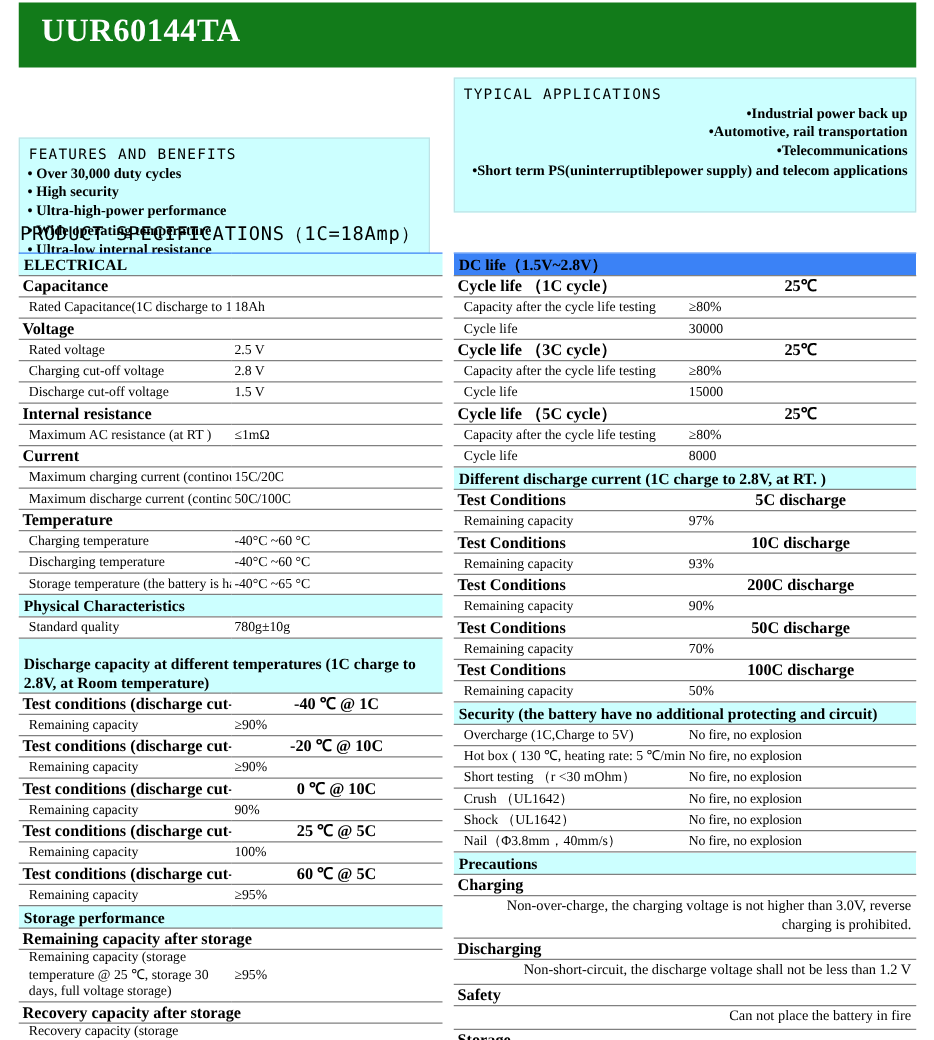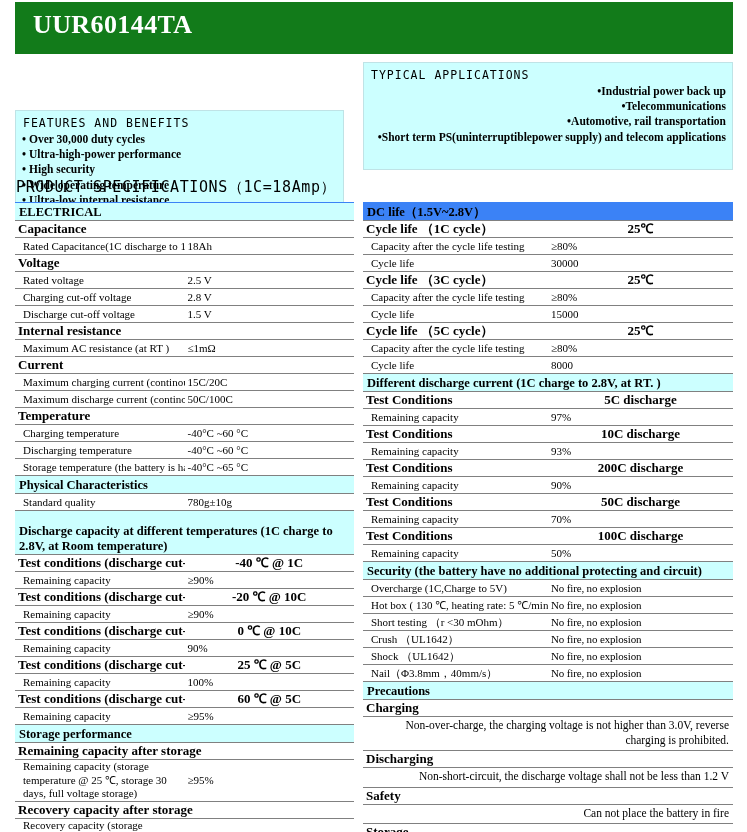--- a/index.html
+++ b/index.html
@@ -132,33 +132,33 @@
 <div class="page">
 
   <div class="banner" style="background: rgb(18, 123, 26);">
     <div class="banner-title" style="color: rgb(255, 255, 255);">UUR60144TA</div>
   </div>
 
   <div class="infobox" id="features-box">
     <div class="box-title">FEATURES  AND  BENEFITS</div>
     <ul class="box-list">
       <li><span class="bullet">•</span><span>Over 30,000 duty cycles</span></li>
+      <li><span class="bullet">•</span><span>High security</span></li>
       <li><span class="bullet">•</span><span>Ultra-high-power performance</span></li>
-      <li><span class="bullet">•</span><span>High security</span></li>
       <li><span class="bullet">•</span><span>Wide operating temperature</span></li>
       <li><span class="bullet">•</span><span>Ultra-low internal resistance</span></li>
     </ul>
   </div>
 
   <div class="infobox" id="applications-box">
     <div class="box-title">TYPICAL  APPLICATIONS</div>
     <ul class="box-list">
       <li><span class="bullet">•</span><span>Industrial power back up</span></li>
+      <li><span class="bullet">•</span><span>Automotive, rail transportation</span></li>
       <li><span class="bullet">•</span><span>Telecommunications</span></li>
-      <li><span class="bullet">•</span><span>Automotive, rail transportation</span></li>
       <li><span class="bullet">•</span><span>Short term PS(uninterruptiblepower supply) and telecom applications</span></li>
     </ul>
   </div>
 
   <div class="specs-heading">PRODUCT SPECIFICATIONS（1C=18Amp）</div>
 
   <div class="col" id="col-left">
     <table class="spec">
       <tbody>
           <tr class="section">

